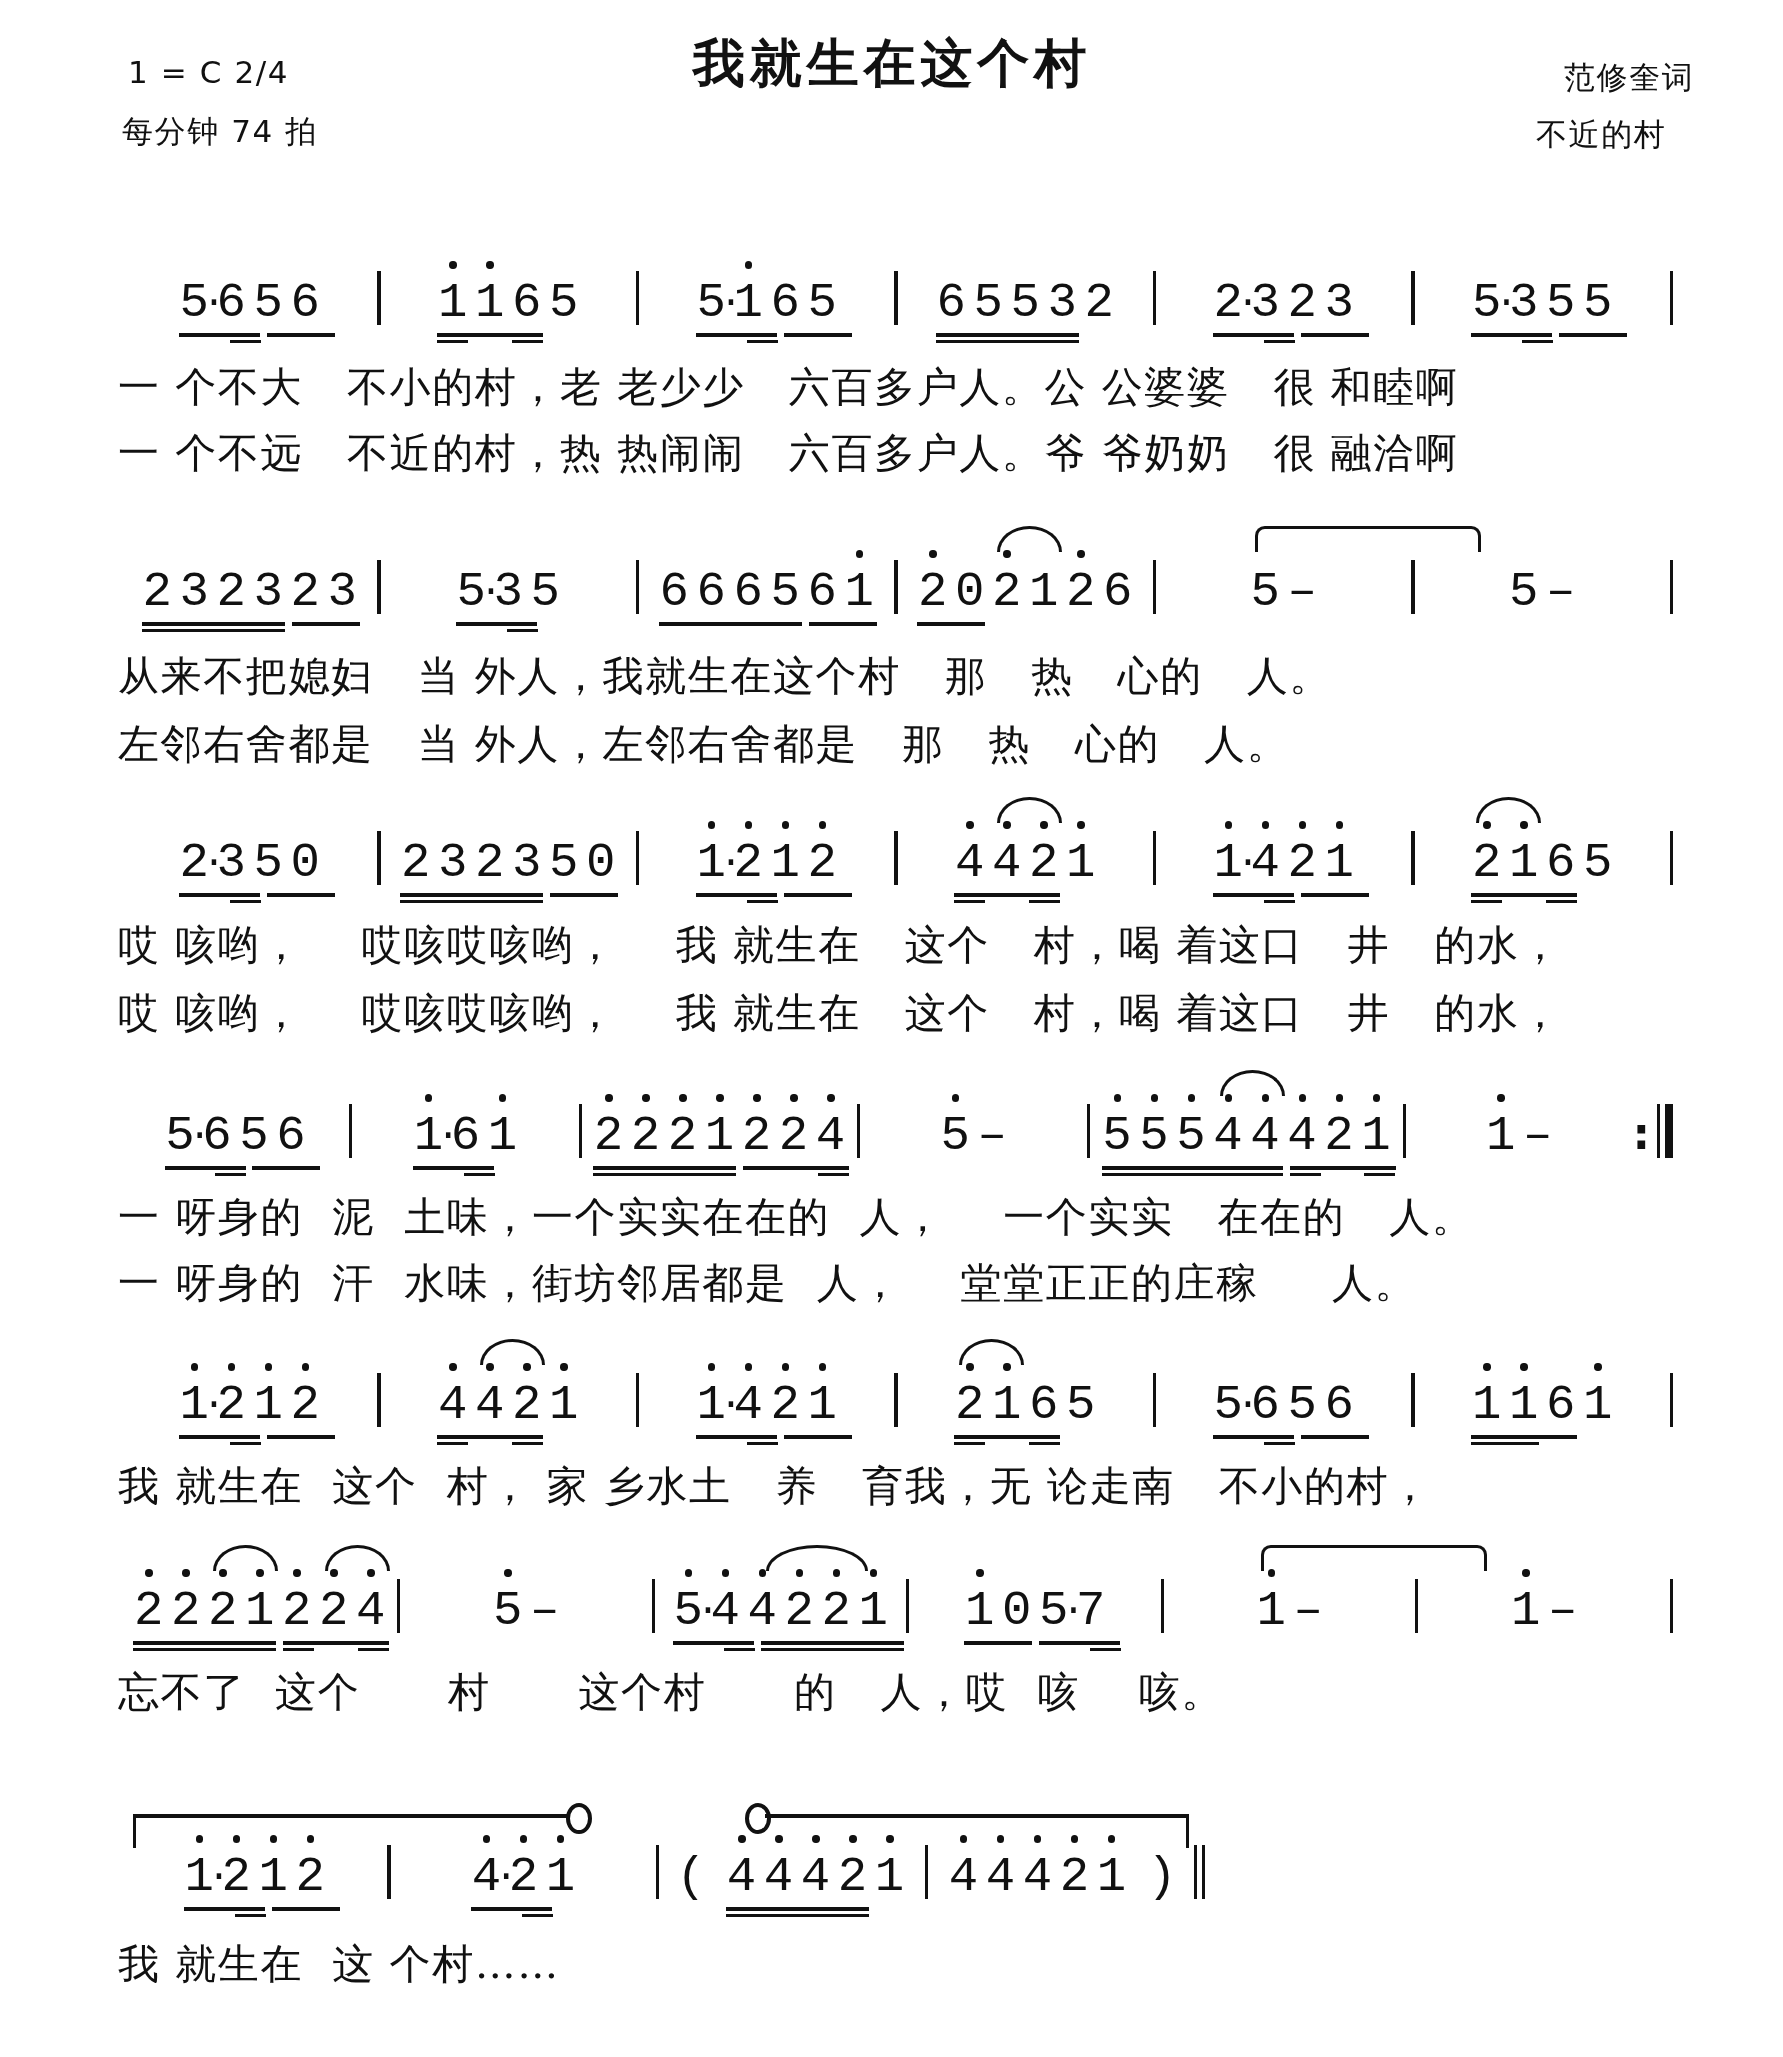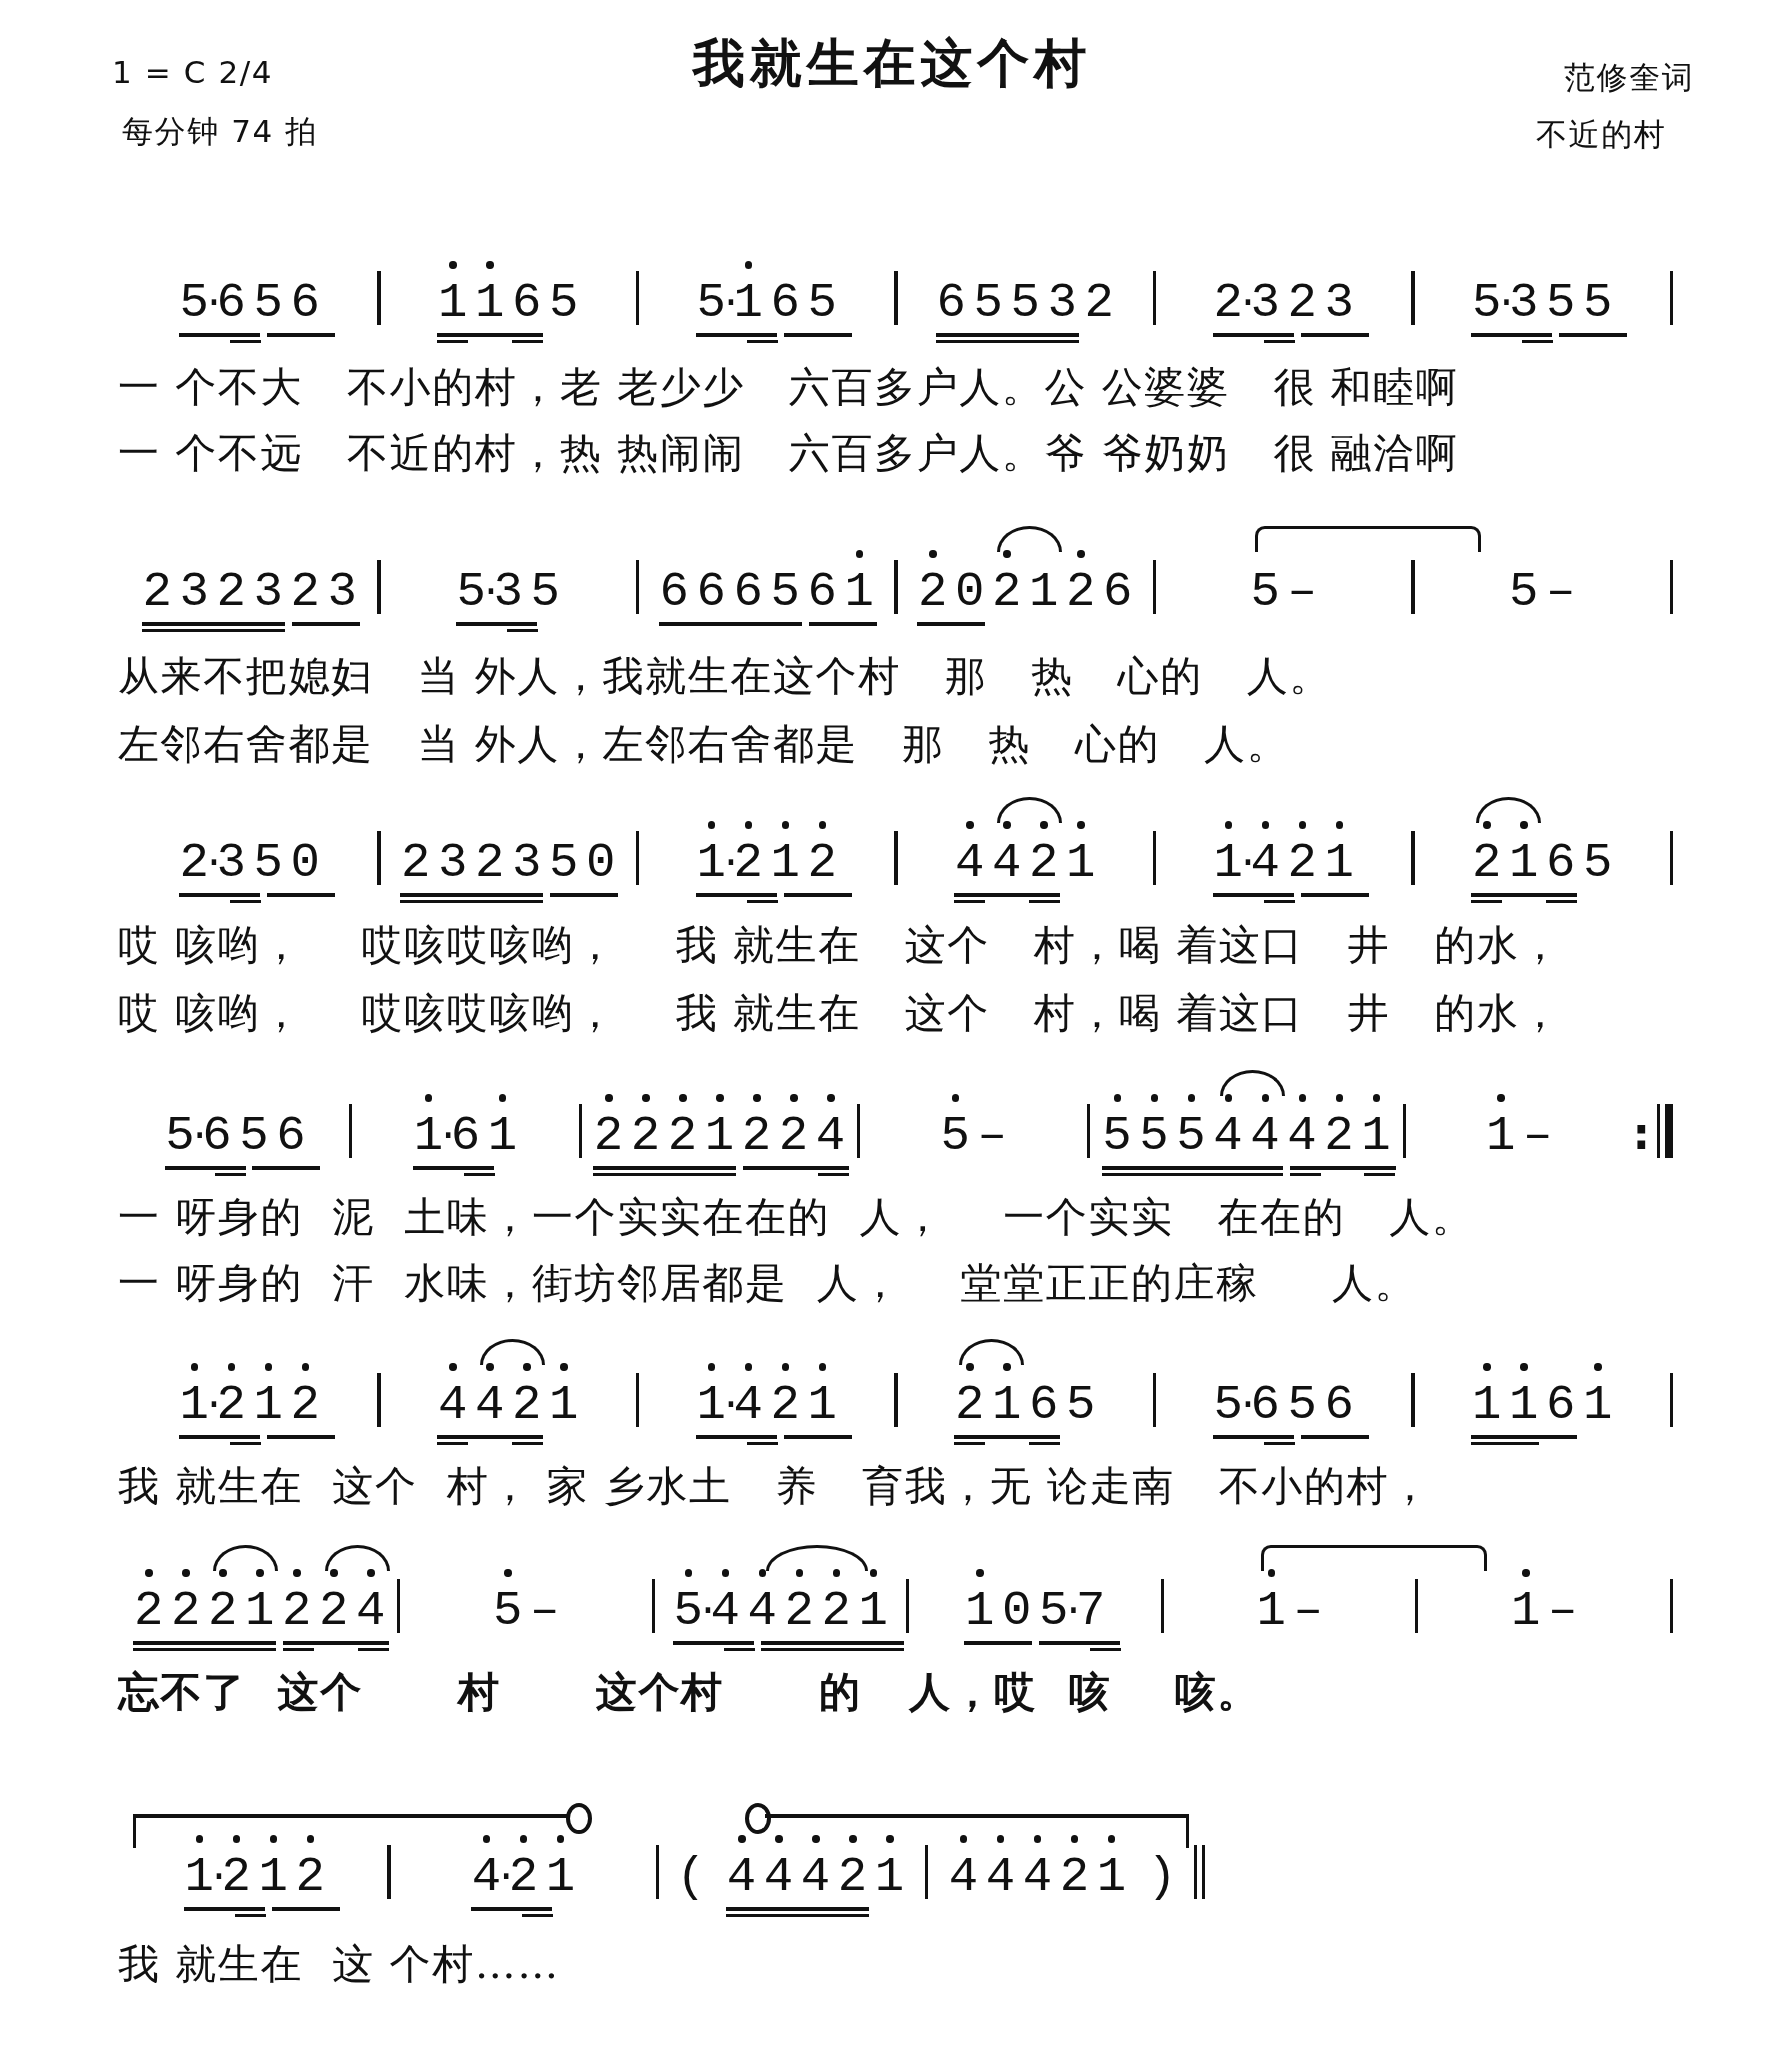--- a/index.html
+++ b/index.html
@@ -28,21 +28,21 @@
   .repeat .dots{font-size:44px;line-height:49px;font-weight:bold;margin-right:6.5px;}
   .repeat .b1{width:3.3px;height:54px;background:#111;margin-right:4.9px;}
   .repeat .b2{width:8.1px;height:54px;background:#111;}
   .bracket{position:absolute;top:1814px;height:4.1px;background:#111;}
   .bracket-v{position:absolute;top:1814px;width:3.3px;height:34px;background:#111;}
   .ring{position:absolute;top:1803px;width:18px;height:23px;border:4.1px solid #111;border-radius:50%;background:#fff;}
 </style>
 </head>
 <body>
 
-<div class="hdr" style="left:112px;top:54px;">1 =  C 2/4</div>
+<div class="hdr" style="left:128px;top:54px;">1 =  C 2/4</div>
 <div class="hdr" style="left:122px;top:111px;">每分钟 74 拍</div>
 <div class="title">我就生在这个村</div>
 <div class="hdr" style="left:1536px;top:57px;margin-left:28px;">范修奎词</div>
 <div class="hdr" style="left:1536px;top:114px;">不近的村</div>
 
 <div id="score">
     <div class="row" style="top: 265px;">
       <div class="measure">
         <div class="group">
           <span class="note dotted">5</span>
@@ -539,21 +539,21 @@
 
 <div class="lyr" style="top:360px;">一 个不大   不小的村，老 老少少   六百多户人。公 公婆婆   很 和睦啊</div>
 <div class="lyr" style="top:426px;">一 个不远   不近的村，热 热闹闹   六百多户人。爷 爷奶奶   很 融洽啊</div>
 <div class="lyr" style="top:649px;">从来不把媳妇   当 外人，我就生在这个村   那   热   心的   人。</div>
 <div class="lyr" style="top:717px;">左邻右舍都是   当 外人，左邻右舍都是   那   热   心的   人。</div>
 <div class="lyr" style="top:918px;">哎 咳哟，    哎咳哎咳哟，    我 就生在   这个   村，喝 着这口   井   的水，</div>
 <div class="lyr" style="top:986px;">哎 咳哟，    哎咳哎咳哟，    我 就生在   这个   村，喝 着这口   井   的水，</div>
 <div class="lyr" style="top:1190px;">一 呀身的  泥  土味，一个实实在在的  人，    一个实实   在在的   人。</div>
 <div class="lyr" style="top:1256px;">一 呀身的  汗  水味，街坊邻居都是  人，    堂堂正正的庄稼     人。</div>
 <div class="lyr" style="top:1459px;">我 就生在  这个  村， 家 乡水土   养   育我，无 论走南   不小的村，</div>
-<div class="lyr" style="top:1665px;font-weight:bold;">忘不了  这个      村      这个村      的   人，哎  咳    咳。</div>
+<div class="lyr" style="top:1665px;">忘不了  这个      村      这个村      的   人，哎  咳    咳。</div>
 <div class="lyr" style="top:1937px;">我 就生在  这 个村……</div>
 
 <div class="bracket" style="left:133px;width:444px;"></div>
 <div class="bracket-v" style="left:133px;"></div>
 <div class="ring" style="left:566px;"></div>
 <div class="ring" style="left:745px;"></div>
 <div class="bracket" style="left:765px;width:423px;"></div>
 <div class="bracket-v" style="left:1186px;"></div>
 
 

